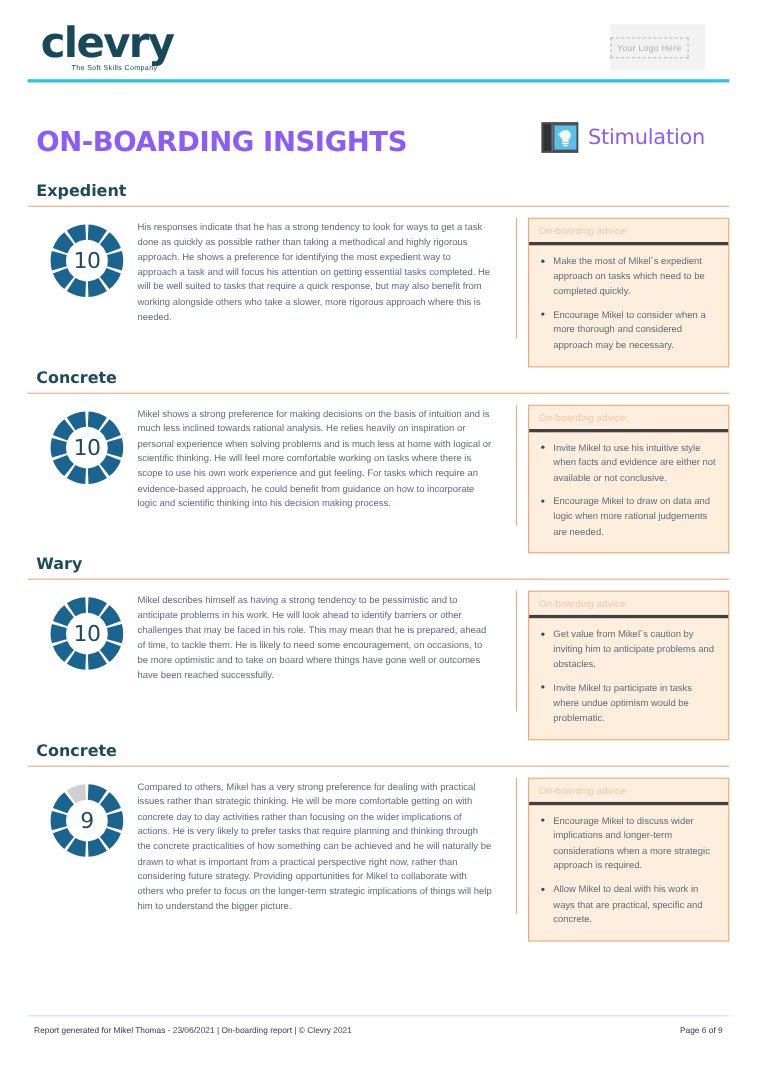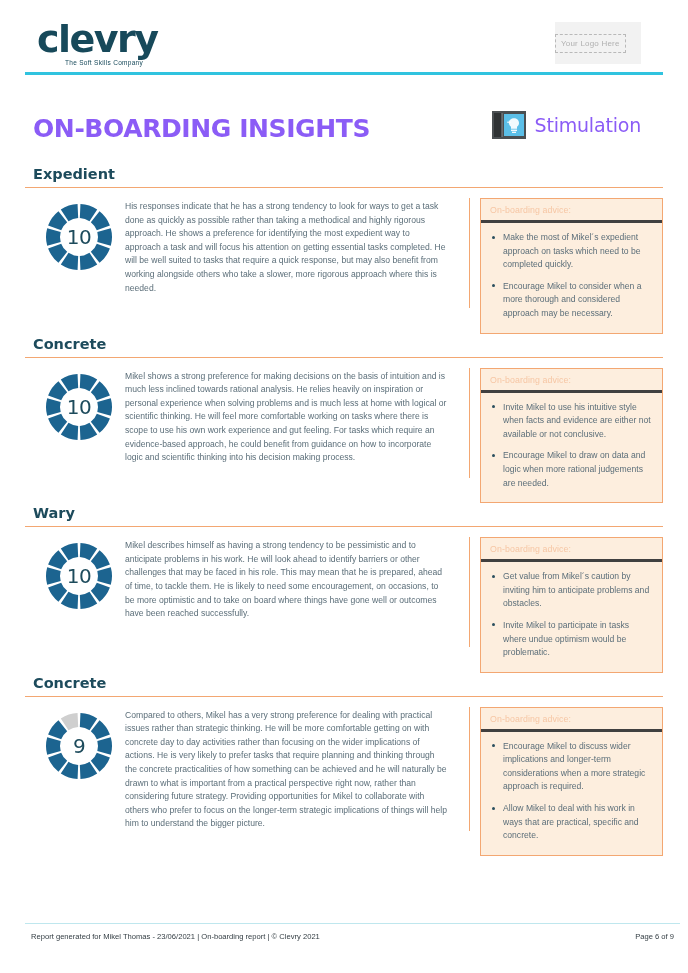--- a/index.html
+++ b/index.html
@@ -217,21 +217,21 @@
     width: 3px;
     height: 3px;
     background: #2b4f5e;
     border-radius: 50%;
   }
 
   
   .footer {
     position: absolute;
     left: 25px;
-    right: 8px;
+    right: 25px;
     bottom: 14px;
     margin-top: 13px;
   }
   .footer-rule {
     height: 1px;
     background: #bfe7ee;
     margin-bottom: 8px;
   }
   .footer-row {
     display: flex;

